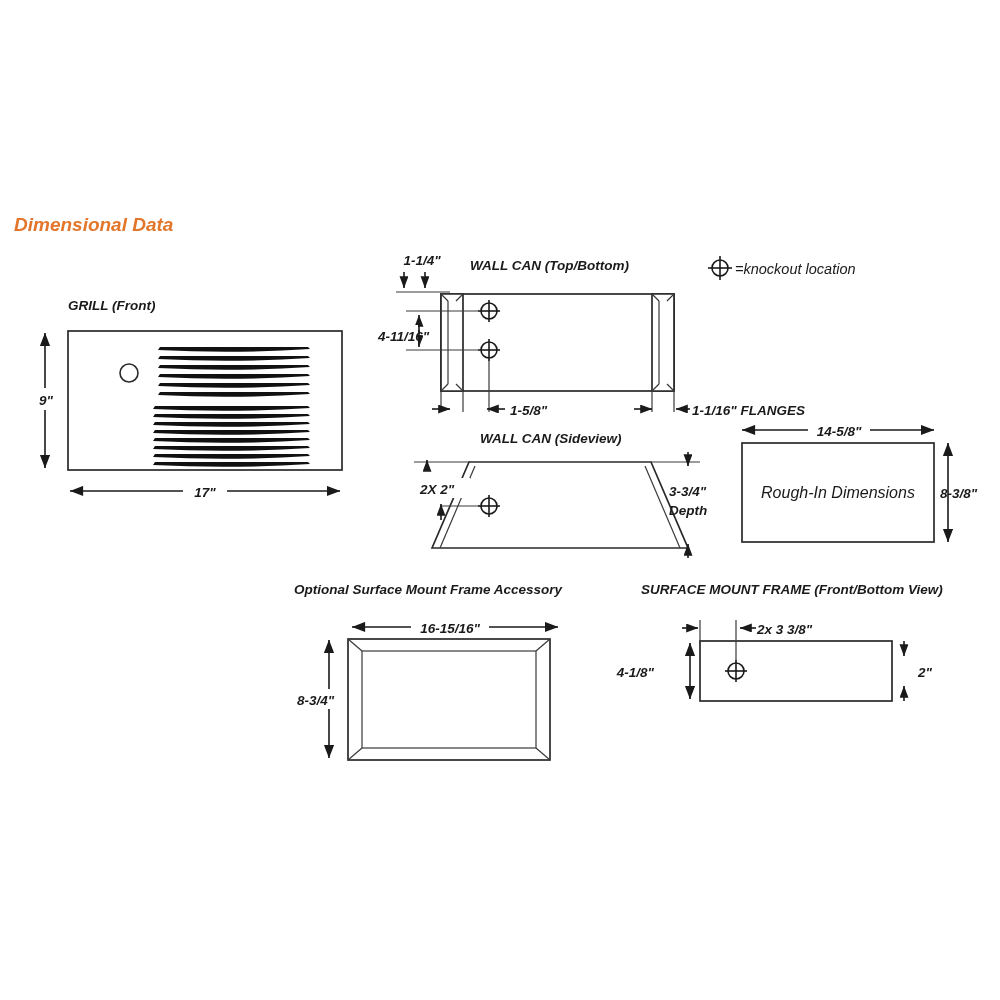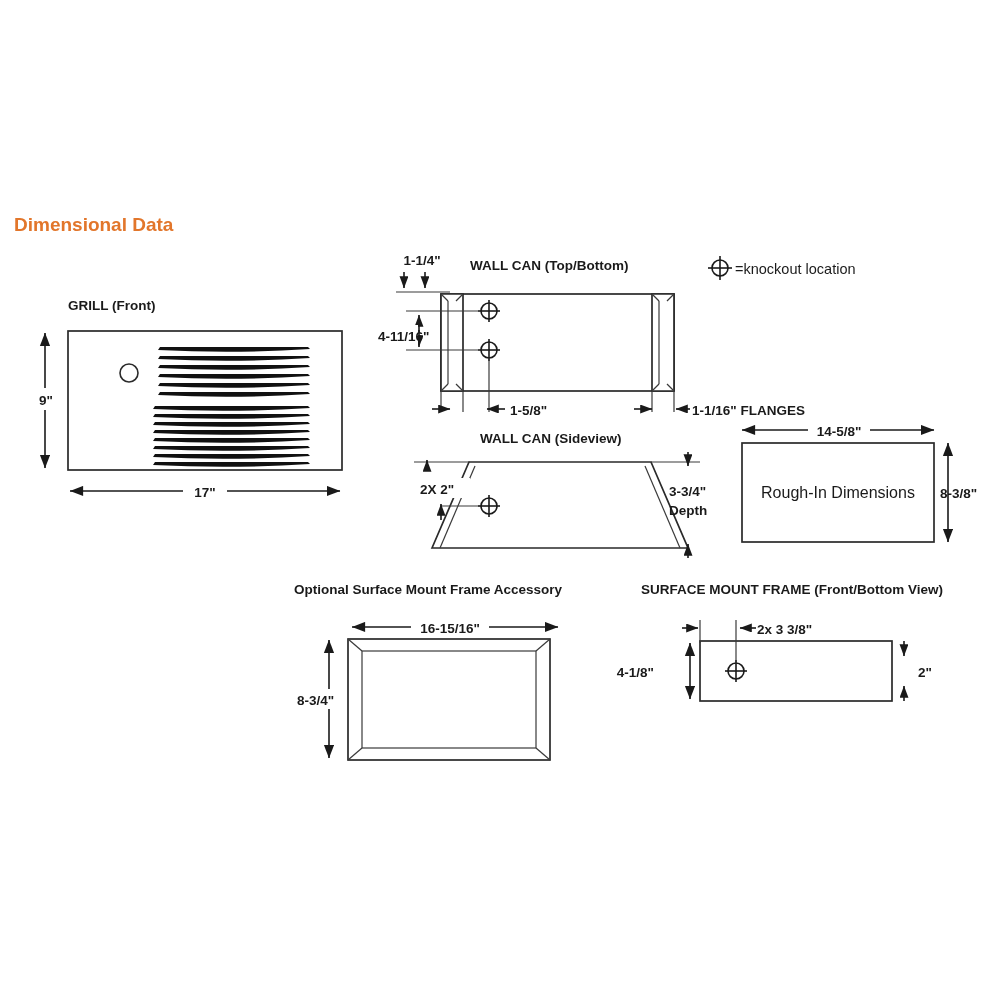--- a/index.html
+++ b/index.html
@@ -14,20 +14,21 @@
     position: relative;
     font-family: "Liberation Sans", sans-serif;
     color: #1a1a1a;
     overflow: hidden;
   }
   #sheet {
     position: absolute;
     inset: 0;
     width: 1000px;
     height: 1000px;
+    font-style: italic;
   }
   #sheet svg {
     display: block;
   }
   .title-text {
     font-family: "Liberation Sans", sans-serif;
     font-size: 19px;
     font-weight: 700;
     fill: #E2762B;
   }

